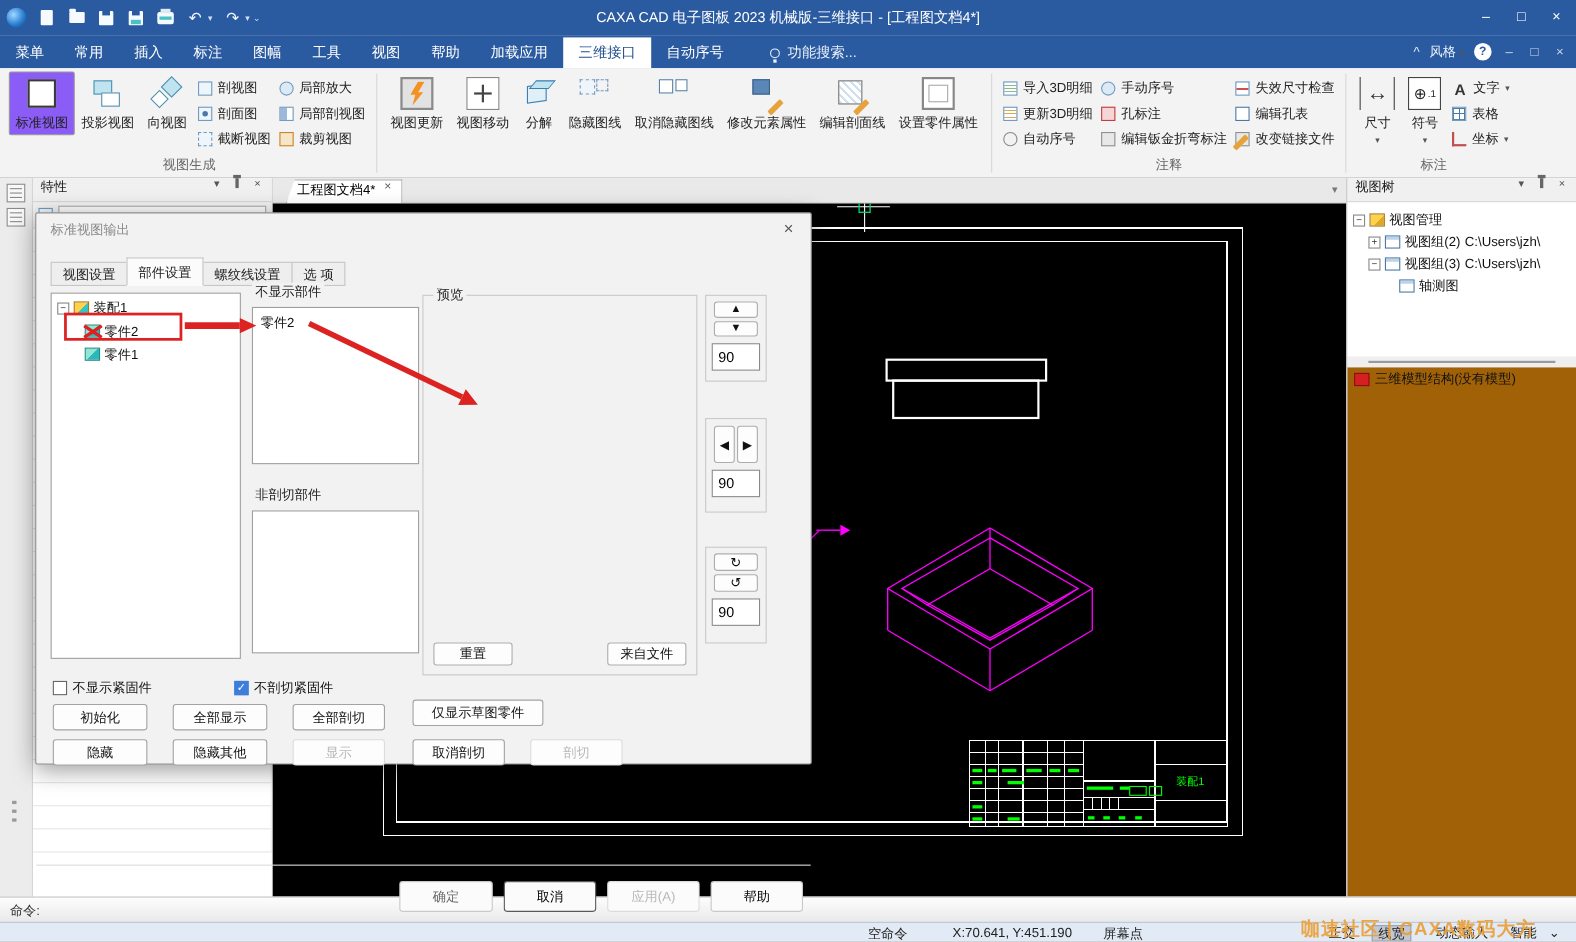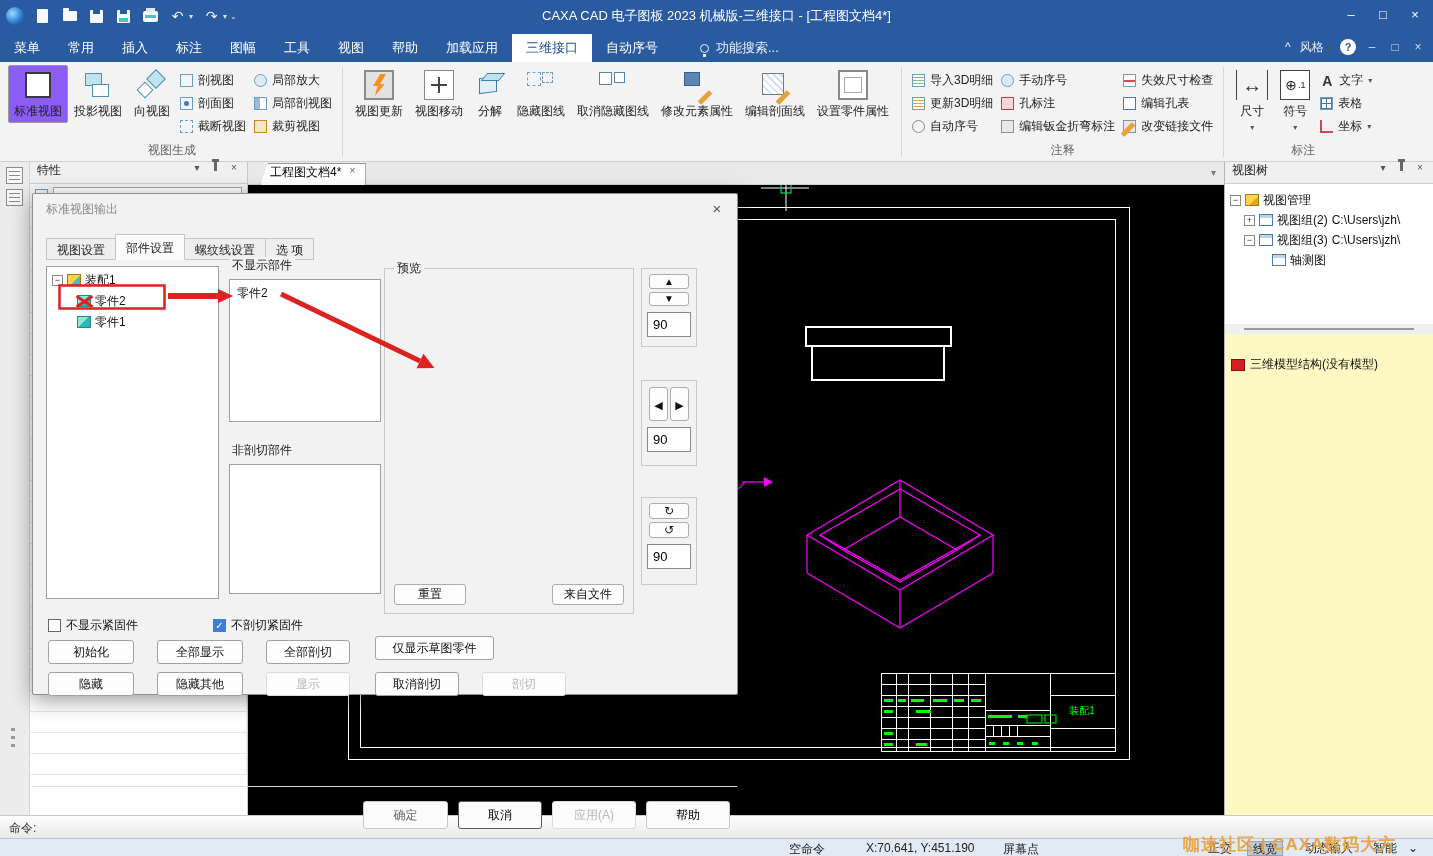--- a/index.html
+++ b/index.html
@@ -115,21 +115,21 @@
 .trow{height:20px;display:flex;align-items:center;gap:4px;font-size:12px;color:#111;white-space:nowrap;padding-left:5px}
 .trow.ind1{padding-left:19px}
 .trow.ind2{padding-left:47px}
 .exp{width:11px;height:11px;border:1px solid #888;background:#fff;display:flex;align-items:center;justify-content:center;font-size:9px;line-height:9px;color:#333;flex:none}
 .vti{width:14px;height:12px;flex:none;border:1px solid #2a8888}
 .vti.mgr{background:linear-gradient(135deg,#ffd24a 60%,#e0a820 60%);border-color:#a87818}
 .vti.grp{background:#fff;border-color:#4a78a8;box-shadow:inset 0 3px 0 #bcd4ea}
 .vti.model{background:#d42020;border-color:#8a1010}
 .vt-split{height:10px;background:#efefef;display:flex;align-items:center;justify-content:center}
 .vt-split::after{content:"";width:170px;height:2px;background:#9a9a9a}
-.vt-low{flex:1;background:#fef9c3;padding:22px 6px}
+.vt-low{flex:1;background:#a16207;padding:2px 6px}
 .mrow{display:flex;align-items:center;gap:5px;font-size:12px;color:#111;white-space:nowrap}
 
 
 .cmdbar{position:absolute;left:0;top:815px;width:100%;height:23px;background:linear-gradient(#fdfdfd,#e9e9e9);border-top:1px solid #c8c8c8;z-index:1}
 .cmdbar .prompt{position:absolute;left:9px;top:4px;font-size:12px;color:#333}
 .statusbar{position:absolute;left:0;top:838px;width:100%;height:18px;background:#e2eaf6;border-top:1px solid #bac6d8;font-size:12px;color:#222;z-index:2}
 .statusbar span.it{position:absolute;top:2px;white-space:nowrap}
 .statusbar .tog{padding:0 5px;height:15px;line-height:15px}
 .statusbar .tog.on{background:#c2c8d2;border:1px solid #9aa2ae}
 .watermark{position:absolute;left:1183px;top:833px;font-size:17px;font-weight:bold;color:rgba(233,158,54,.92);letter-spacing:1px;z-index:40;white-space:nowrap;pointer-events:none}

